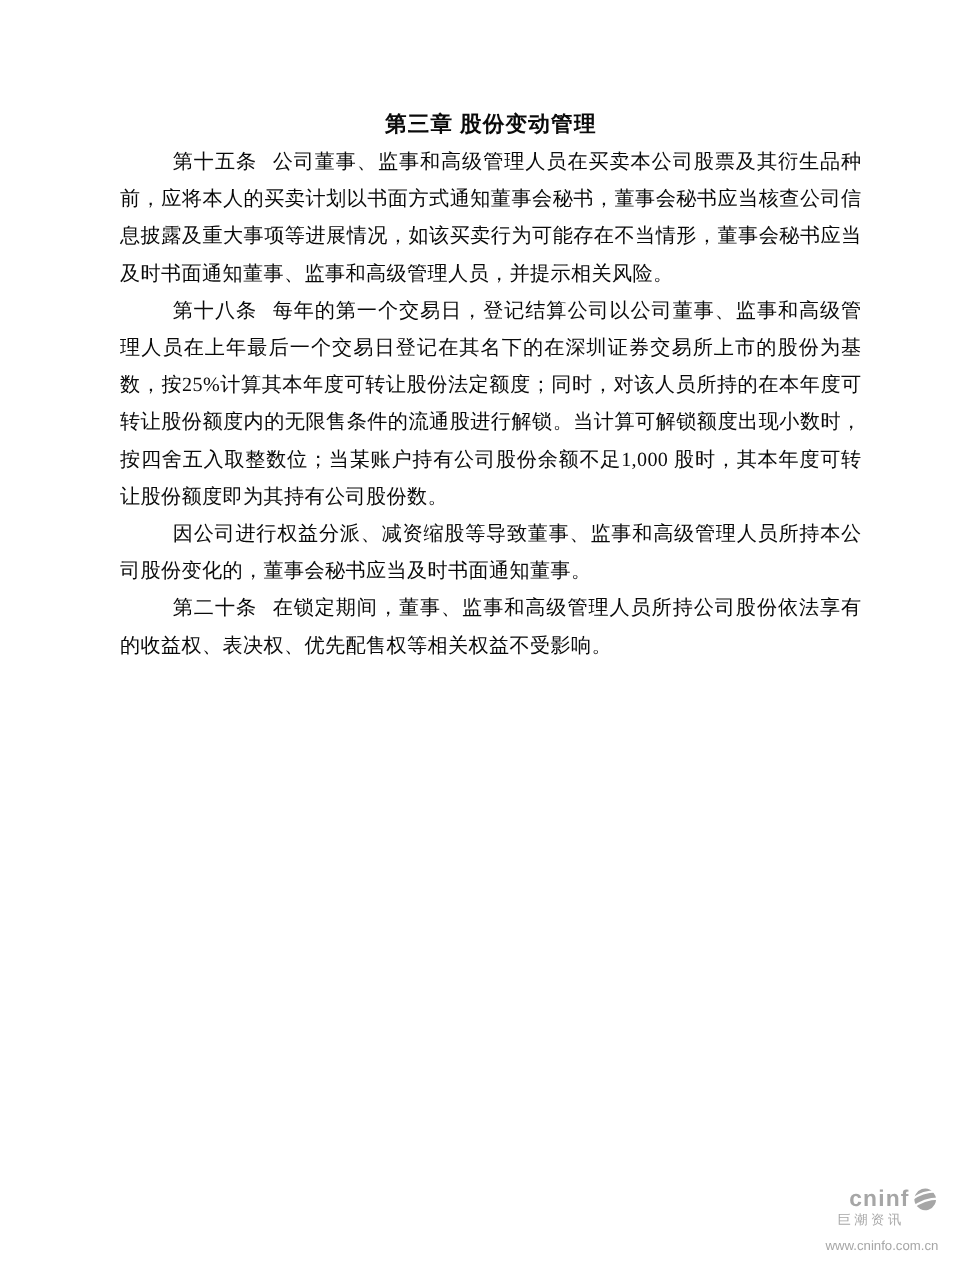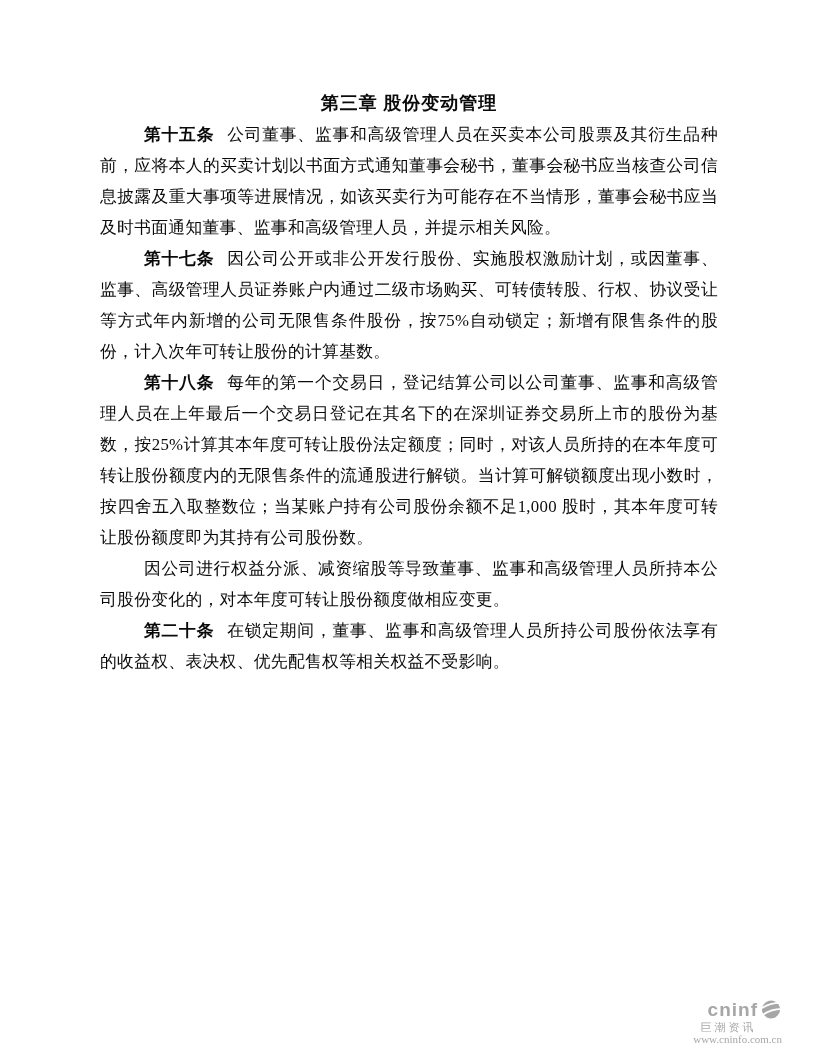--- a/index.html
+++ b/index.html
@@ -28,21 +28,21 @@
   }
   .para {
     margin: 0;
     font-size: 16.8px;
     line-height: 31px;
     text-align: justify;
     text-indent: 44px;
     letter-spacing: 0.3px;
   }
   .para .article-label {
-    font-weight: 700;
+    font-weight: 400;
   }
   .para .article-label:not(:empty) {
     margin-right: 13px;
   }
   .watermark {
     position: absolute;
     right: 34px;
     bottom: 10px;
     color: #a6a6a6;
     font-family: "Liberation Sans", "DejaVu Sans", sans-serif;
@@ -63,41 +63,39 @@
   }
   .wm-icon { width: 22px; height: 21px; display: block; }
   .wm-cn {
     font-size: 11px;
     letter-spacing: 3px;
     margin-top: 0px;
     padding-right: 18px;
   }
   .wm-url {
     font-size: 11px;
-    margin-top: 0;
+    margin-top: 10px;
     white-space: nowrap;
-    font-family: Liberation Serif, serif;
   }
 </style>
 </head>
 <body>
 
 <div class="page">
   <div class="content">
 
     <h1 class="chapter-title">第三章 股份变动管理</h1>
 
     <p class="para"><span class="article-label">第十五条</span><span>公司董事、监事和高级管理人员在买卖本公司股票及其衍生品种前，应将本人的买卖计划以书面方式通知董事会秘书，董事会秘书应当核查公司信息披露及重大事项等进展情况，如该买卖行为可能存在不当情形，董事会秘书应当及时书面通知董事、监事和高级管理人员，并提示相关风险。</span></p>
 
 
-    <p class="para"><span class="article-label">第十七条</span><span>因公司公开或非公开发行股份、实施股权激励计划，或因董事、监事、高级管理人员证券账户内通过二级市场购买、可转债转股、行权、协议受让等方式年内新增的公司无限售条件股份，按75%自动锁定；新增有限售条件的股份，计入次年可转让股份的计算基数。</span></p>
 
     <p class="para"><span class="article-label">第十八条</span><span>每年的第一个交易日，登记结算公司以公司董事、监事和高级管理人员在上年最后一个交易日登记在其名下的在深圳证券交易所上市的股份为基数，按25%计算其本年度可转让股份法定额度；同时，对该人员所持的在本年度可转让股份额度内的无限售条件的流通股进行解锁。当计算可解锁额度出现小数时，按四舍五入取整数位；当某账户持有公司股份余额不足1,000 股时，其本年度可转让股份额度即为其持有公司股份数。</span></p>
 
-    <p class="para"><span class="article-label"></span><span>因公司进行权益分派、减资缩股等导致董事、监事和高级管理人员所持本公司股份变化的，对本年度可转让股份额度做相应变更。</span></p>
+    <p class="para"><span class="article-label"></span><span>因公司进行权益分派、减资缩股等导致董事、监事和高级管理人员所持本公司股份变化的，董事会秘书应当及时书面通知董事。</span></p>
 
 
 
     <p class="para"><span class="article-label">第二十条</span><span>在锁定期间，董事、监事和高级管理人员所持公司股份依法享有的收益权、表决权、优先配售权等相关权益不受影响。</span></p>
 
   </div>
 
   <div class="watermark">
     <div class="wm-row">
       <span class="wm-logo-text">cninf</span>

